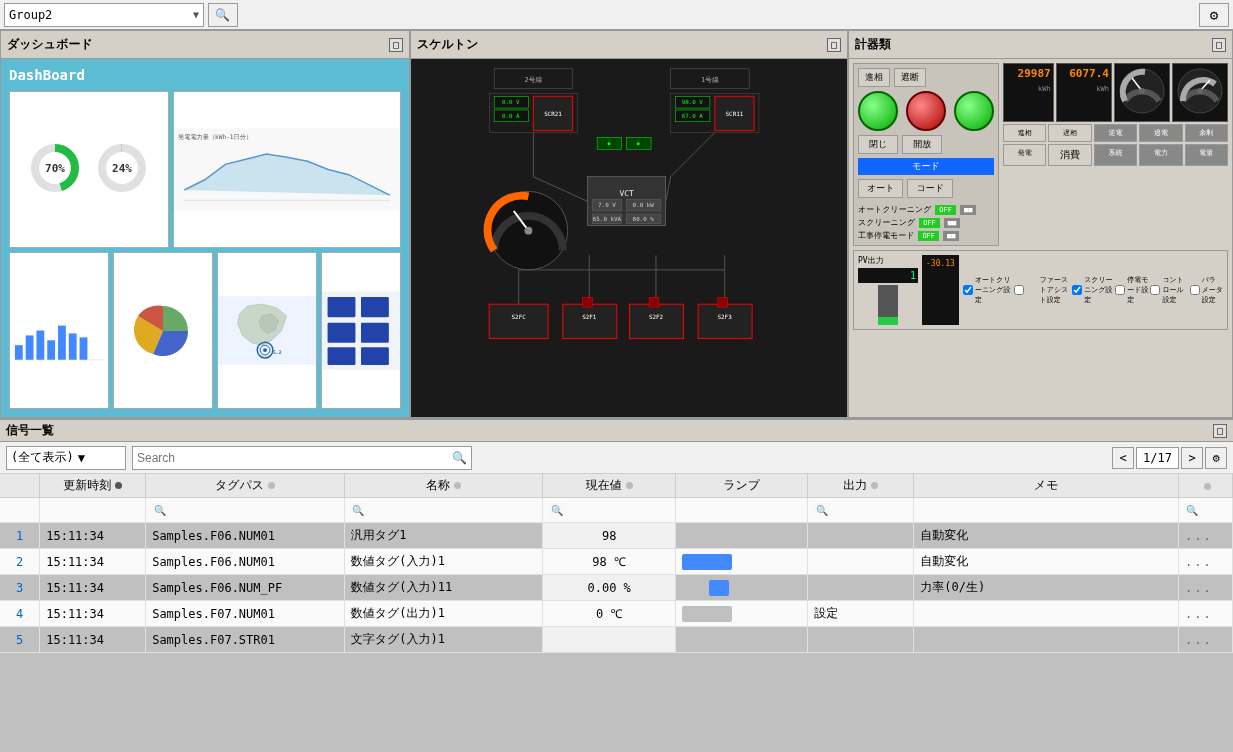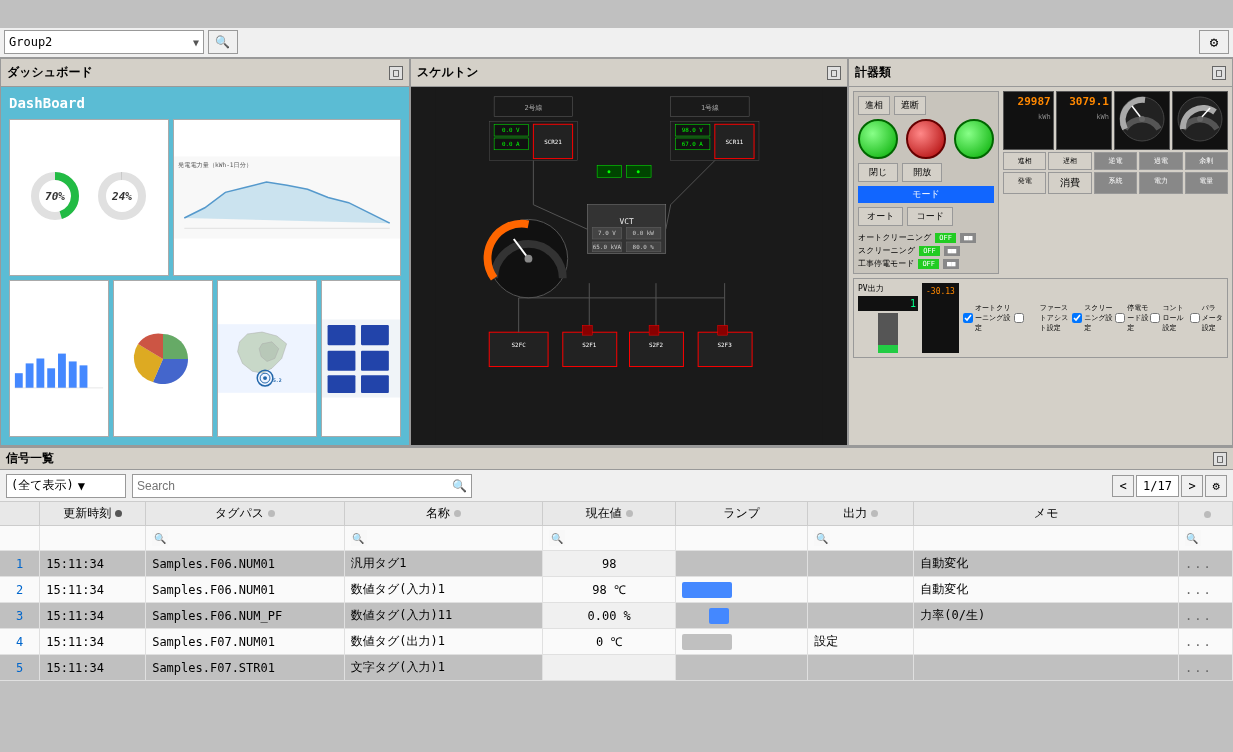--- a/index.html
+++ b/index.html
@@ -1,21 +1,21 @@
 <!DOCTYPE html>
 <html><head>
   <meta charset="utf-8">
   <style>
     * { box-sizing: border-box; margin: 0; padding: 0; }
     body { font-family: 'MS Gothic', 'Meiryo', monospace; font-size: 12px; background: #c0c0c0; overflow: hidden; }
 
     
     .top-bar {
-      display: flex; background: #f0f0f0; border-bottom: 1px solid #999;
-      height: 30px; padding: 2px 4px; gap: 4px; margin-top: 28px;
+      display: flex; align-items: center; background: #f0f0f0; border-bottom: 1px solid #999;
+      height: 30px; padding: 2px 4px; gap: 4px;
     }
     .group-select {
       display: flex; align-items: center; border: 1px solid #999; background: white; height: 24px;
       width: 200px; padding: 0 4px; font-size: 12px;
     }
     .group-select-text { flex: 1; font-size: 12px; }
     .group-select-arrow { font-size: 10px; color: #555; }
     .search-btn {
       border: 1px solid #999; background: #f0f0f0; height: 24px; width: 30px;
       display: flex; align-items: center; justify-content: center; cursor: pointer;
@@ -49,21 +49,21 @@
       background: #5bbcd4; padding: 8px; height: 100%; display: flex; flex-direction: column; gap: 4px;
     }
     .dash-title { color: white; font-size: 14px; font-weight: bold; margin-bottom: 4px; }
     .dash-row { display: flex; gap: 4px; flex: 1; }
     .dash-cell {
       background: white; border: 1px solid #aaa; flex: 1; display: flex; align-items: center; justify-content: center;
       overflow: hidden; position: relative;
     }
 
     
-    .donut-container { display: flex; gap: 12px; align-items: flex-start; justify-content: center; padding: 4px; font-style: italic; }
+    .donut-container { display: flex; gap: 12px; align-items: flex-start; justify-content: center; padding: 4px; }
     .donut-wrap { display: flex; flex-direction: column; align-items: center; }
     .donut-label { font-size: 9px; color: #333; margin-top: 2px; }
 
     
     .skeleton-panel { flex: 1; }
     .skeleton-inner { background: #1a1a1a; height: 100%; }
 
     
     .meters-panel { width: 385px; }
     .meters-inner { background: #d4d0c8; padding: 4px; height: 100%; overflow: hidden; }
@@ -367,21 +367,21 @@
           </div>
 
           <div style="display:flex; flex-direction:column; gap:2px;">
             <div style="display:flex; gap:2px;">
 
               <div style="background:#111; border:1px solid #555; padding:2px; min-width:40px; text-align:right;">
                 <span style="color:#ff8800; font-size:11px; font-weight:bold;">29987</span>
                 <span style="color:#888; font-size:7px;"> kWh</span>
               </div>
               <div style="background:#111; border:1px solid #555; padding:2px; min-width:40px; text-align:right;">
-                <span style="color:#ff8800; font-size:11px; font-weight:bold;">3079.1</span>
+                <span style="color:#ff8800; font-size:11px; font-weight:bold;">6077.4</span>
                 <span style="color:#888; font-size:7px;"> kWh</span>
               </div>
 
               <div style="background:#111; border:1px solid #555; padding:2px;">
                 <svg width="50" height="50">
                   <circle cx="25" cy="25" r="22" fill="#222" stroke="#444" stroke-width="1"></circle>
                   <path d="M8,35 A20,20 0 0,1 42,35" fill="none" stroke="#555" stroke-width="6"></path>
                   <path d="M8,35 A20,20 0 0,1 28,6" fill="none" stroke="#aaa" stroke-width="6"></path>
                   <line x1="25" y1="25" x2="15" y2="12" stroke="white" stroke-width="1.5"></line>
                   <circle cx="25" cy="25" r="3" fill="#666"></circle>

